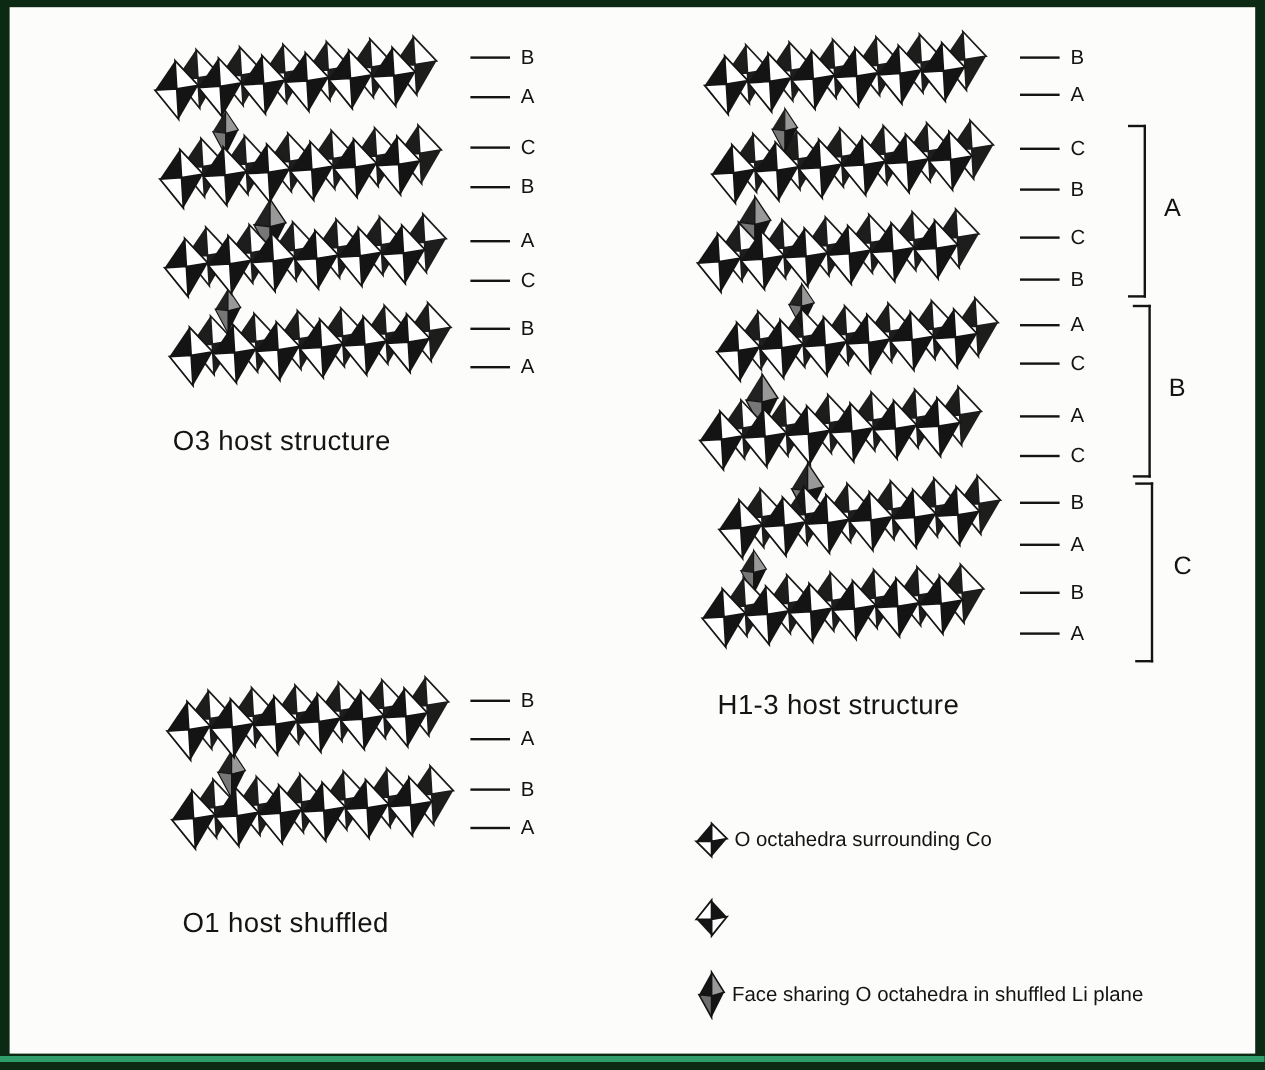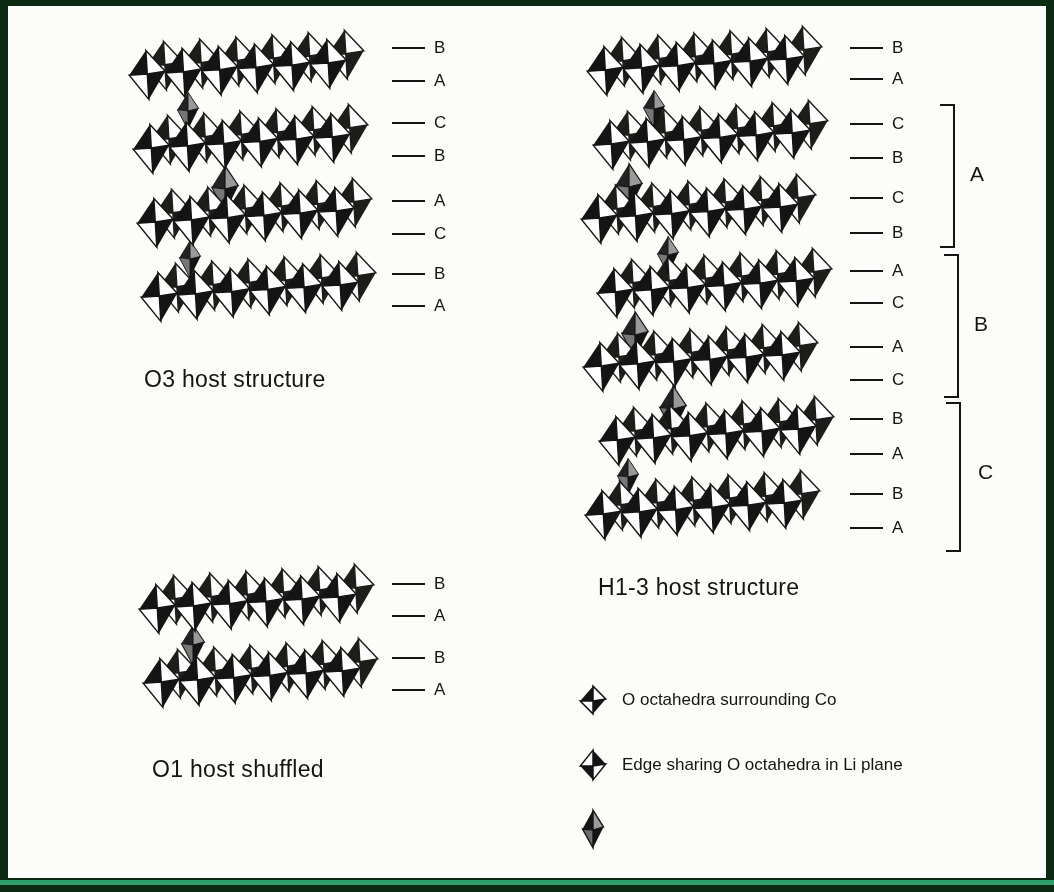--- a/index.html
+++ b/index.html
@@ -9,21 +9,21 @@
   .stripe{position:absolute;left:0;right:0;bottom:7px;height:5px;background:#2f9e6a;}
   svg{overflow:visible;}
   .slab{position:absolute;transform:rotate(-3.5deg);transform-origin:30% 50%;}
   .conn{position:absolute;}
   .lblrow{position:absolute;display:flex;align-items:center;gap:9px;height:20px;}
   .tick{width:33px;height:0;border-top:2px solid #141414;}
   .letter{font-size:17px;line-height:20px;}
   .caption{position:absolute;font-size:23px;letter-spacing:.3px;}
   .bracket{position:absolute;width:13px;border:2px solid #141414;border-left:none;}
   .bracket-letter{position:absolute;font-size:21px;}
-  .legend-item{position:absolute;display:flex;align-items:center;gap:14px;}
+  .legend-item{position:absolute;display:flex;align-items:center;gap:4px;}
   .legend-label{font-size:17px;white-space:nowrap;}
 </style>
 </head>
 <body>
 
 <div class="canvas">
 
   <svg width="0" height="0" style="position:absolute">
     <defs>
       <g id="oct1">
@@ -127,21 +127,21 @@
         </div>
       <div class="lblrow" style="left:384px;top:258px">
           <span class="tick"></span>
           <span class="letter">B</span>
         </div>
       <div class="lblrow" style="left:384px;top:290px">
           <span class="tick"></span>
           <span class="letter">A</span>
         </div>
 
-      <div class="caption" style="left:136px;top:360px">O3 host structure</div>
+      <div class="caption" style="left:136px;top:348px">O3 host structure</div>
     </div>
 
     <div>
       <svg class="conn" style="left:172px;top:616px" width="26" height="46" viewBox="0 0 36 60">
           <use href="#conn"></use>
         </svg>
 
       <svg class="slab" style="left:118px;top:572px" width="262" height="58" viewBox="0 0 260 64">
           <use href="#slab"></use>
         </svg>
@@ -282,25 +282,25 @@
       <div class="legend-item" style="left:570px;top:678px">
         <svg width="30" height="32" viewBox="0 0 28 30">
             <use href="#ico-co"></use>
           </svg>
         <span class="legend-label">O octahedra surrounding Co</span>
       </div>
       <div class="legend-item" style="left:570px;top:742px">
         <svg width="30" height="34" viewBox="0 0 28 32">
             <use href="#ico-edge"></use>
           </svg>
-        <span class="legend-label">Edge sharing O octahedra in Li plane</span>
       </div>
       <div class="legend-item" style="left:572px;top:802px">
         <svg width="26" height="42" viewBox="0 0 24 40">
             <use href="#ico-face"></use>
           </svg>
+        <span class="legend-label">Face sharing O octahedra in shuffled Li plane</span>
       </div>
     </div>
 
   </div>
 
   <div class="stripe"></div>
 </div>
 
 </body></html>

